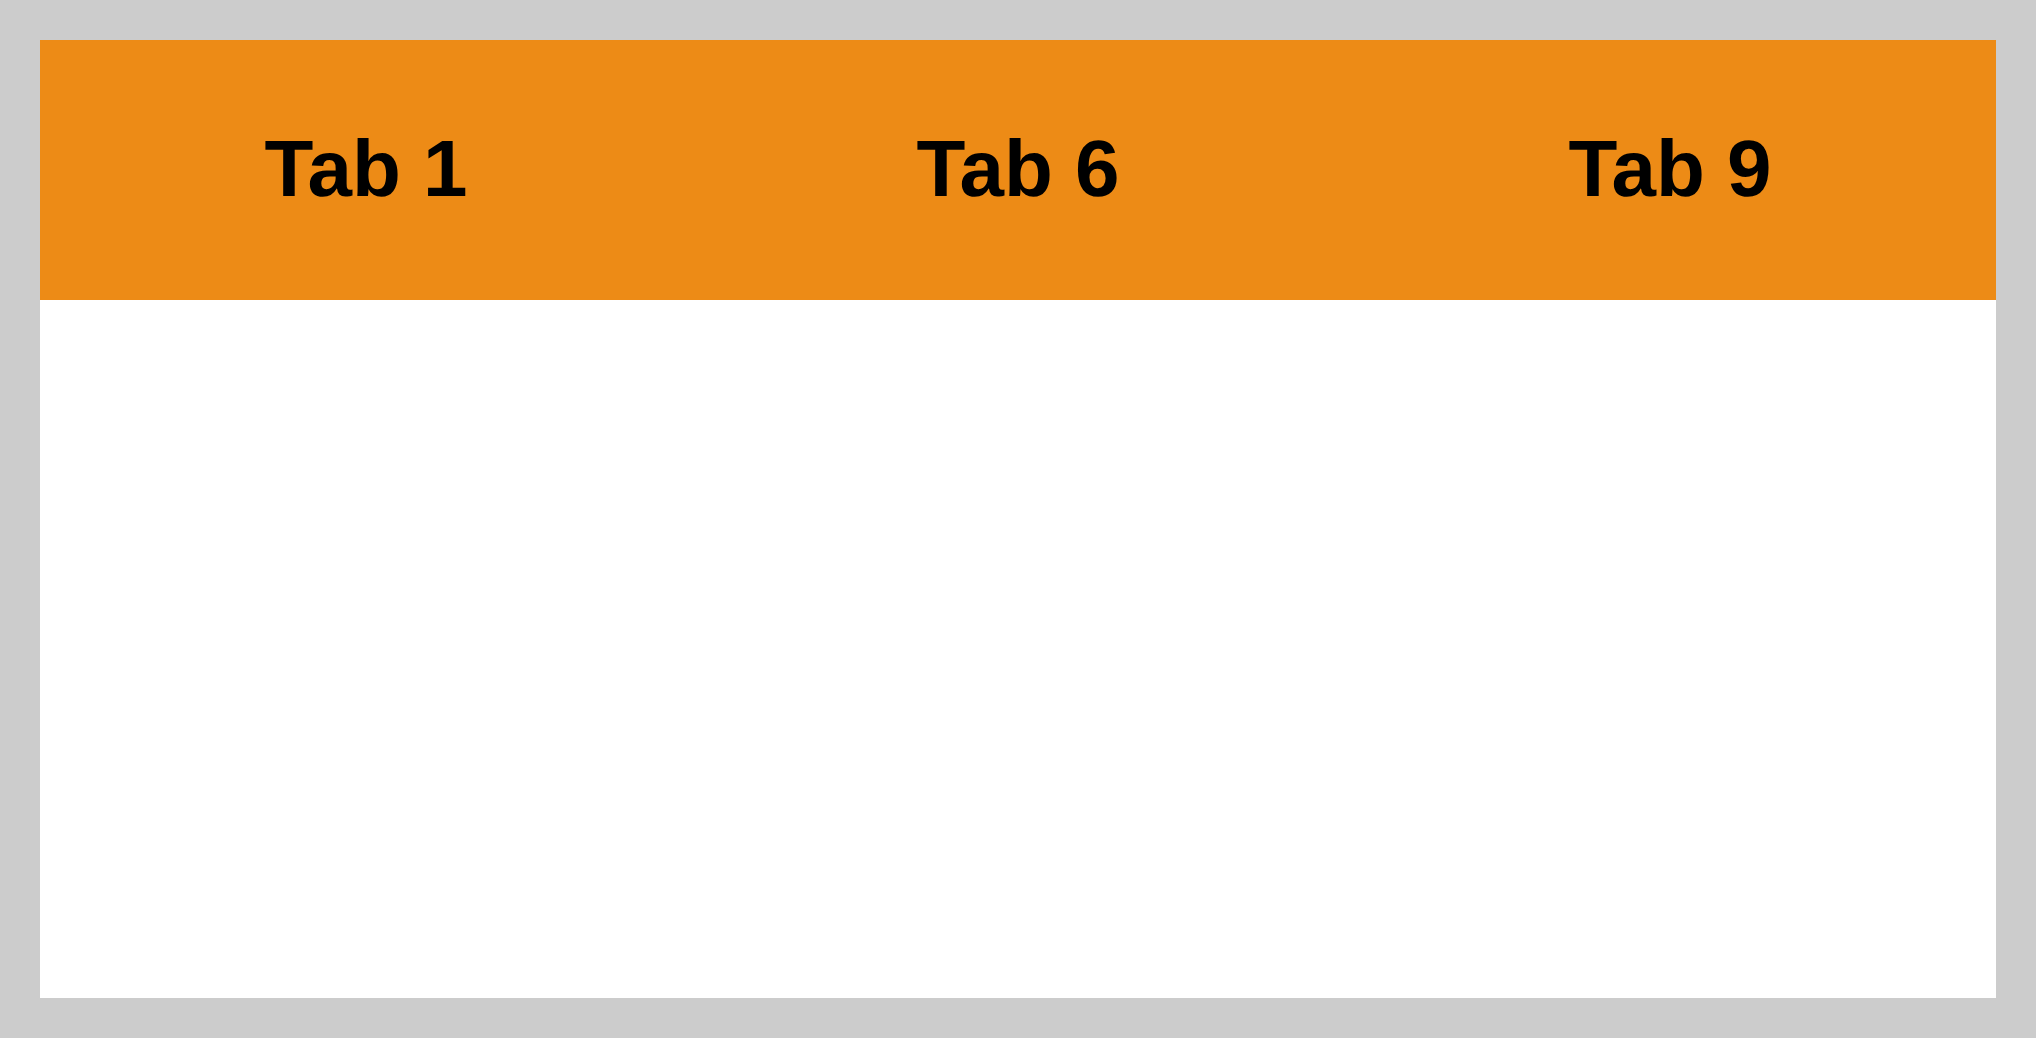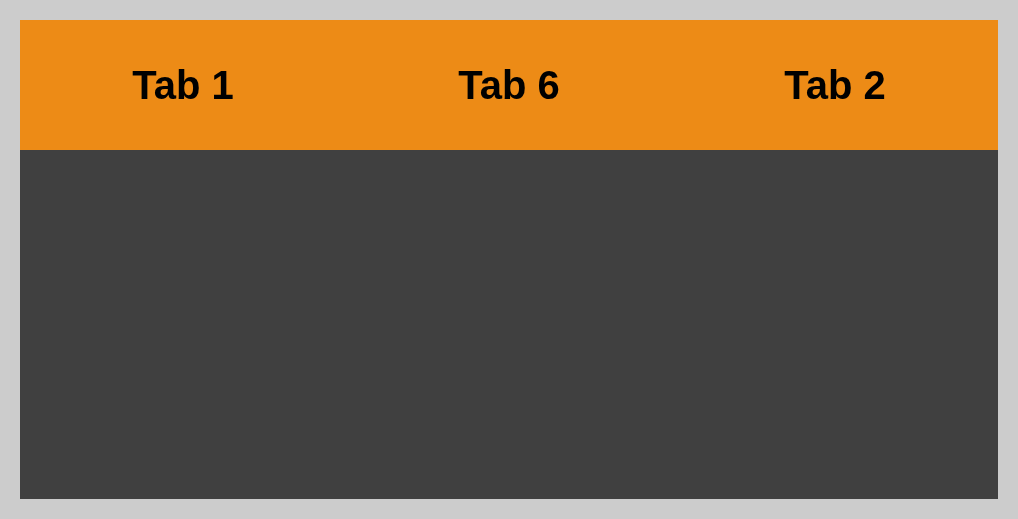--- a/index.html
+++ b/index.html
@@ -12,21 +12,21 @@
       height: 519px;
       background-color: #cccccc;
       padding: 20px;
       font-family: Arial, Helvetica, sans-serif;
     }
     .container {
       width: 100%;
       height: 100%;
       background-color: #404040;
       display: flex;
-      flex-direction: row;
+      flex-direction: column;
     }
     .tab-bar {
       width: 100%;
       height: 130px;
       background-color: #ed8b16;
       display: flex;
       flex-direction: row;
     }
     .tab {
       flex: 1;
@@ -49,17 +49,17 @@
 
 <div class="container">
   <div class="tab-bar">
     <div class="tab">
       <span>Tab 1</span>
     </div>
     <div class="tab">
       <span>Tab 6</span>
     </div>
     <div class="tab">
-      <span>Tab 2</span>
+      <span>Tab 9</span>
     </div>
   </div>
   <div class="content"></div>
 </div>
 
 </body></html>

